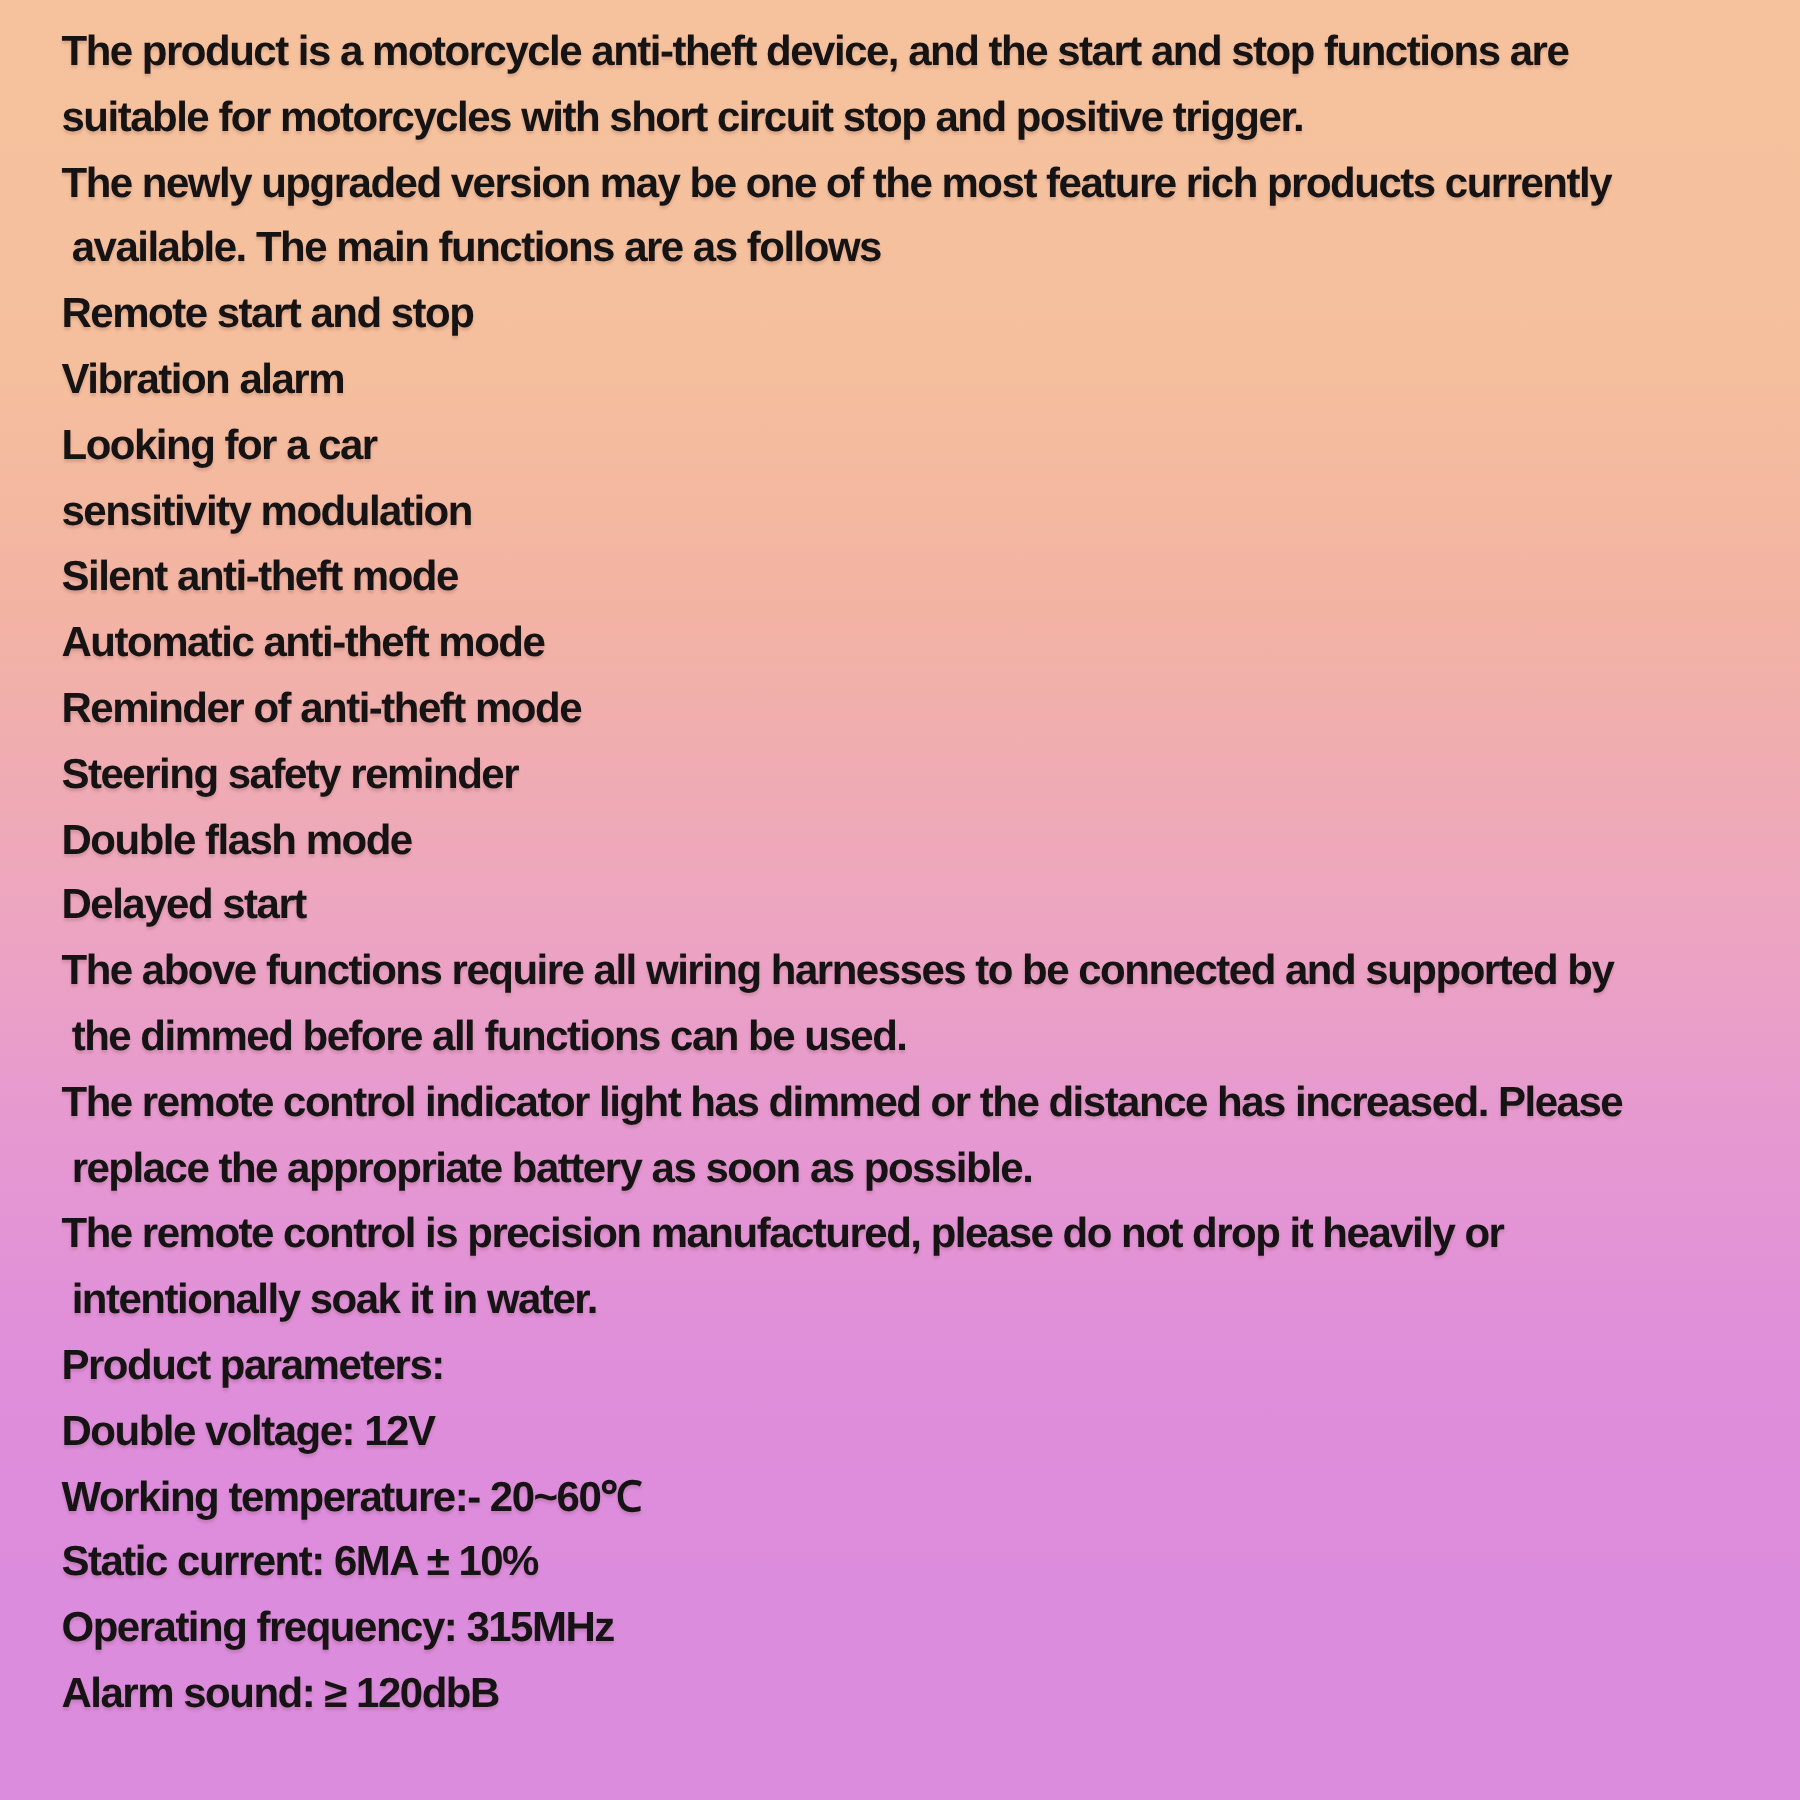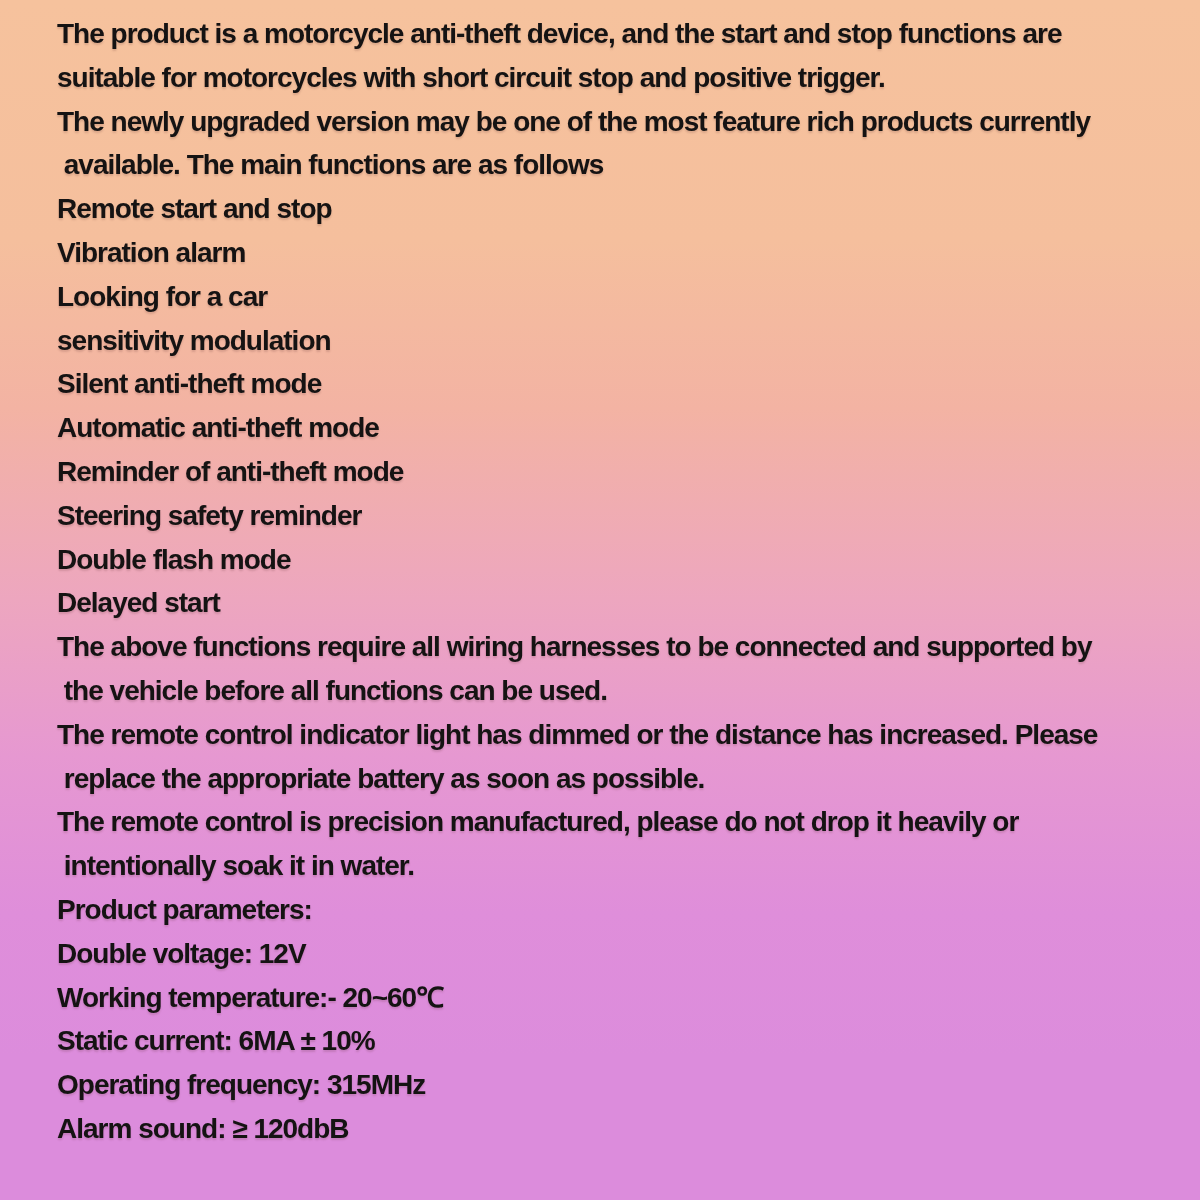--- a/index.html
+++ b/index.html
@@ -25,21 +25,20 @@
     padding: 12px 20px 0 41px;
   }
   .text-line {
     font-size: 28px;
     font-weight: 700;
     line-height: 43.8px;
     color: #151313;
     letter-spacing: -1px;
     white-space: pre;
     text-shadow: 0 2px 2px rgba(90, 45, 45, 0.18);
-    margin-left: 16px;
   }
 </style>
 </head>
 <body>
 
 <div class="text-block">
     <div class="text-line">The product is a motorcycle anti-theft device, and the start and stop functions are</div>
     <div class="text-line">suitable for motorcycles with short circuit stop and positive trigger.</div>
     <div class="text-line">The newly upgraded version may be one of the most feature rich products currently</div>
     <div class="text-line"> available. The main functions are as follows</div>
@@ -47,21 +46,21 @@
     <div class="text-line">Vibration alarm</div>
     <div class="text-line">Looking for a car</div>
     <div class="text-line">sensitivity modulation</div>
     <div class="text-line">Silent anti-theft mode</div>
     <div class="text-line">Automatic anti-theft mode</div>
     <div class="text-line">Reminder of anti-theft mode</div>
     <div class="text-line">Steering safety reminder</div>
     <div class="text-line">Double flash mode</div>
     <div class="text-line">Delayed start</div>
     <div class="text-line">The above functions require all wiring harnesses to be connected and supported by</div>
-    <div class="text-line"> the vehicle before all functions can be used.</div>
+    <div class="text-line"> the dimmed before all functions can be used.</div>
     <div class="text-line">The remote control indicator light has dimmed or the distance has increased. Please</div>
     <div class="text-line"> replace the appropriate battery as soon as possible.</div>
     <div class="text-line">The remote control is precision manufactured, please do not drop it heavily or</div>
     <div class="text-line"> intentionally soak it in water.</div>
     <div class="text-line">Product parameters:</div>
     <div class="text-line">Double voltage: 12V</div>
     <div class="text-line">Working temperature:- 20~60℃</div>
     <div class="text-line">Static current: 6MA ± 10%</div>
     <div class="text-line">Operating frequency: 315MHz</div>
     <div class="text-line">Alarm sound: ≥ 120dbB</div>

